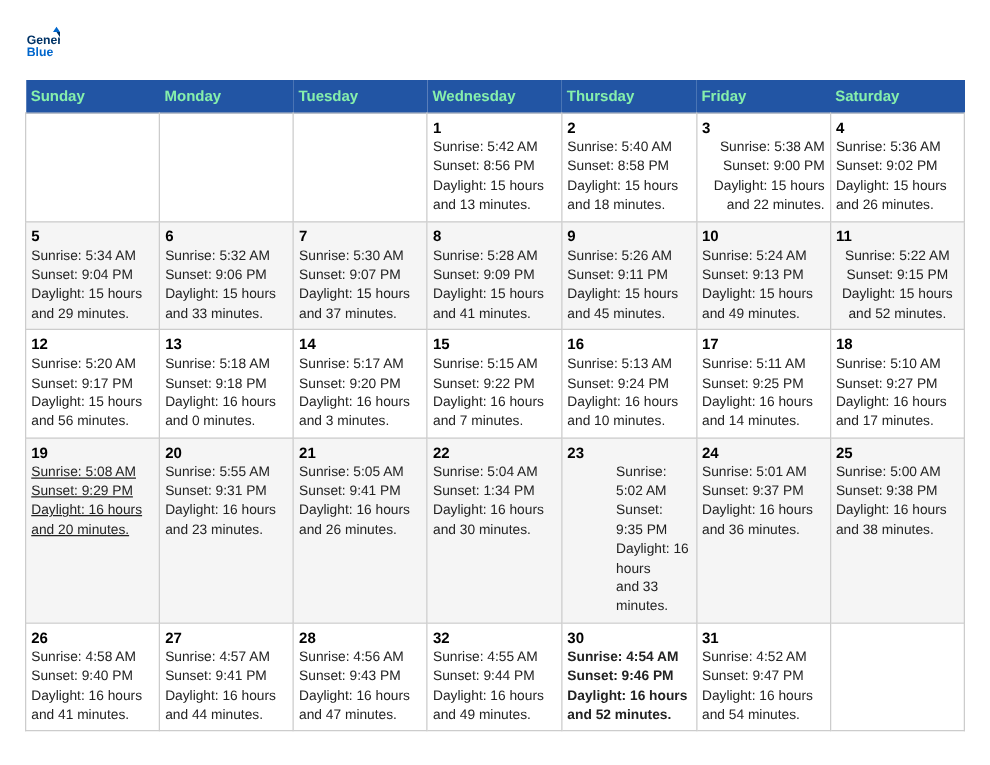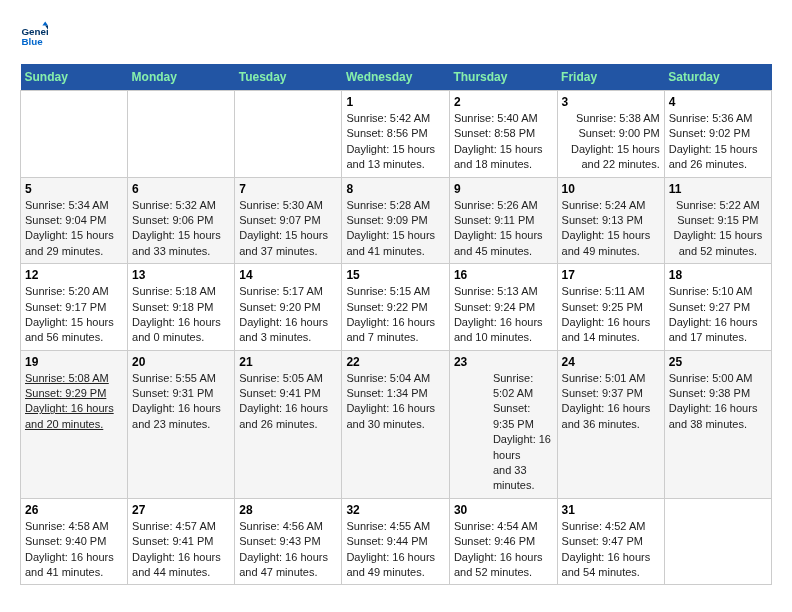--- a/index.html
+++ b/index.html
@@ -321,21 +321,21 @@
         </td>
         <td>
           <span class="day-number">32</span>
           <div class="day-info" style="white-space: pre-line;">Sunrise: 4:55 AM
 Sunset: 9:44 PM
 Daylight: 16 hours
 and 49 minutes.</div>
         </td>
         <td>
           <span class="day-number">30</span>
-          <div class="day-info" style="white-space: pre-line;">Sunrise: 4:54 AM
+          <div class="day-info" style="white-space: pre-line; font-weight: bold;">Sunrise: 4:54 AM
 Sunset: 9:46 PM
 Daylight: 16 hours
 and 52 minutes.</div>
         </td>
         <td>
           <span class="day-number">31</span>
           <div class="day-info" style="white-space: pre-line;">Sunrise: 4:52 AM
 Sunset: 9:47 PM
 Daylight: 16 hours
 and 54 minutes.</div>

